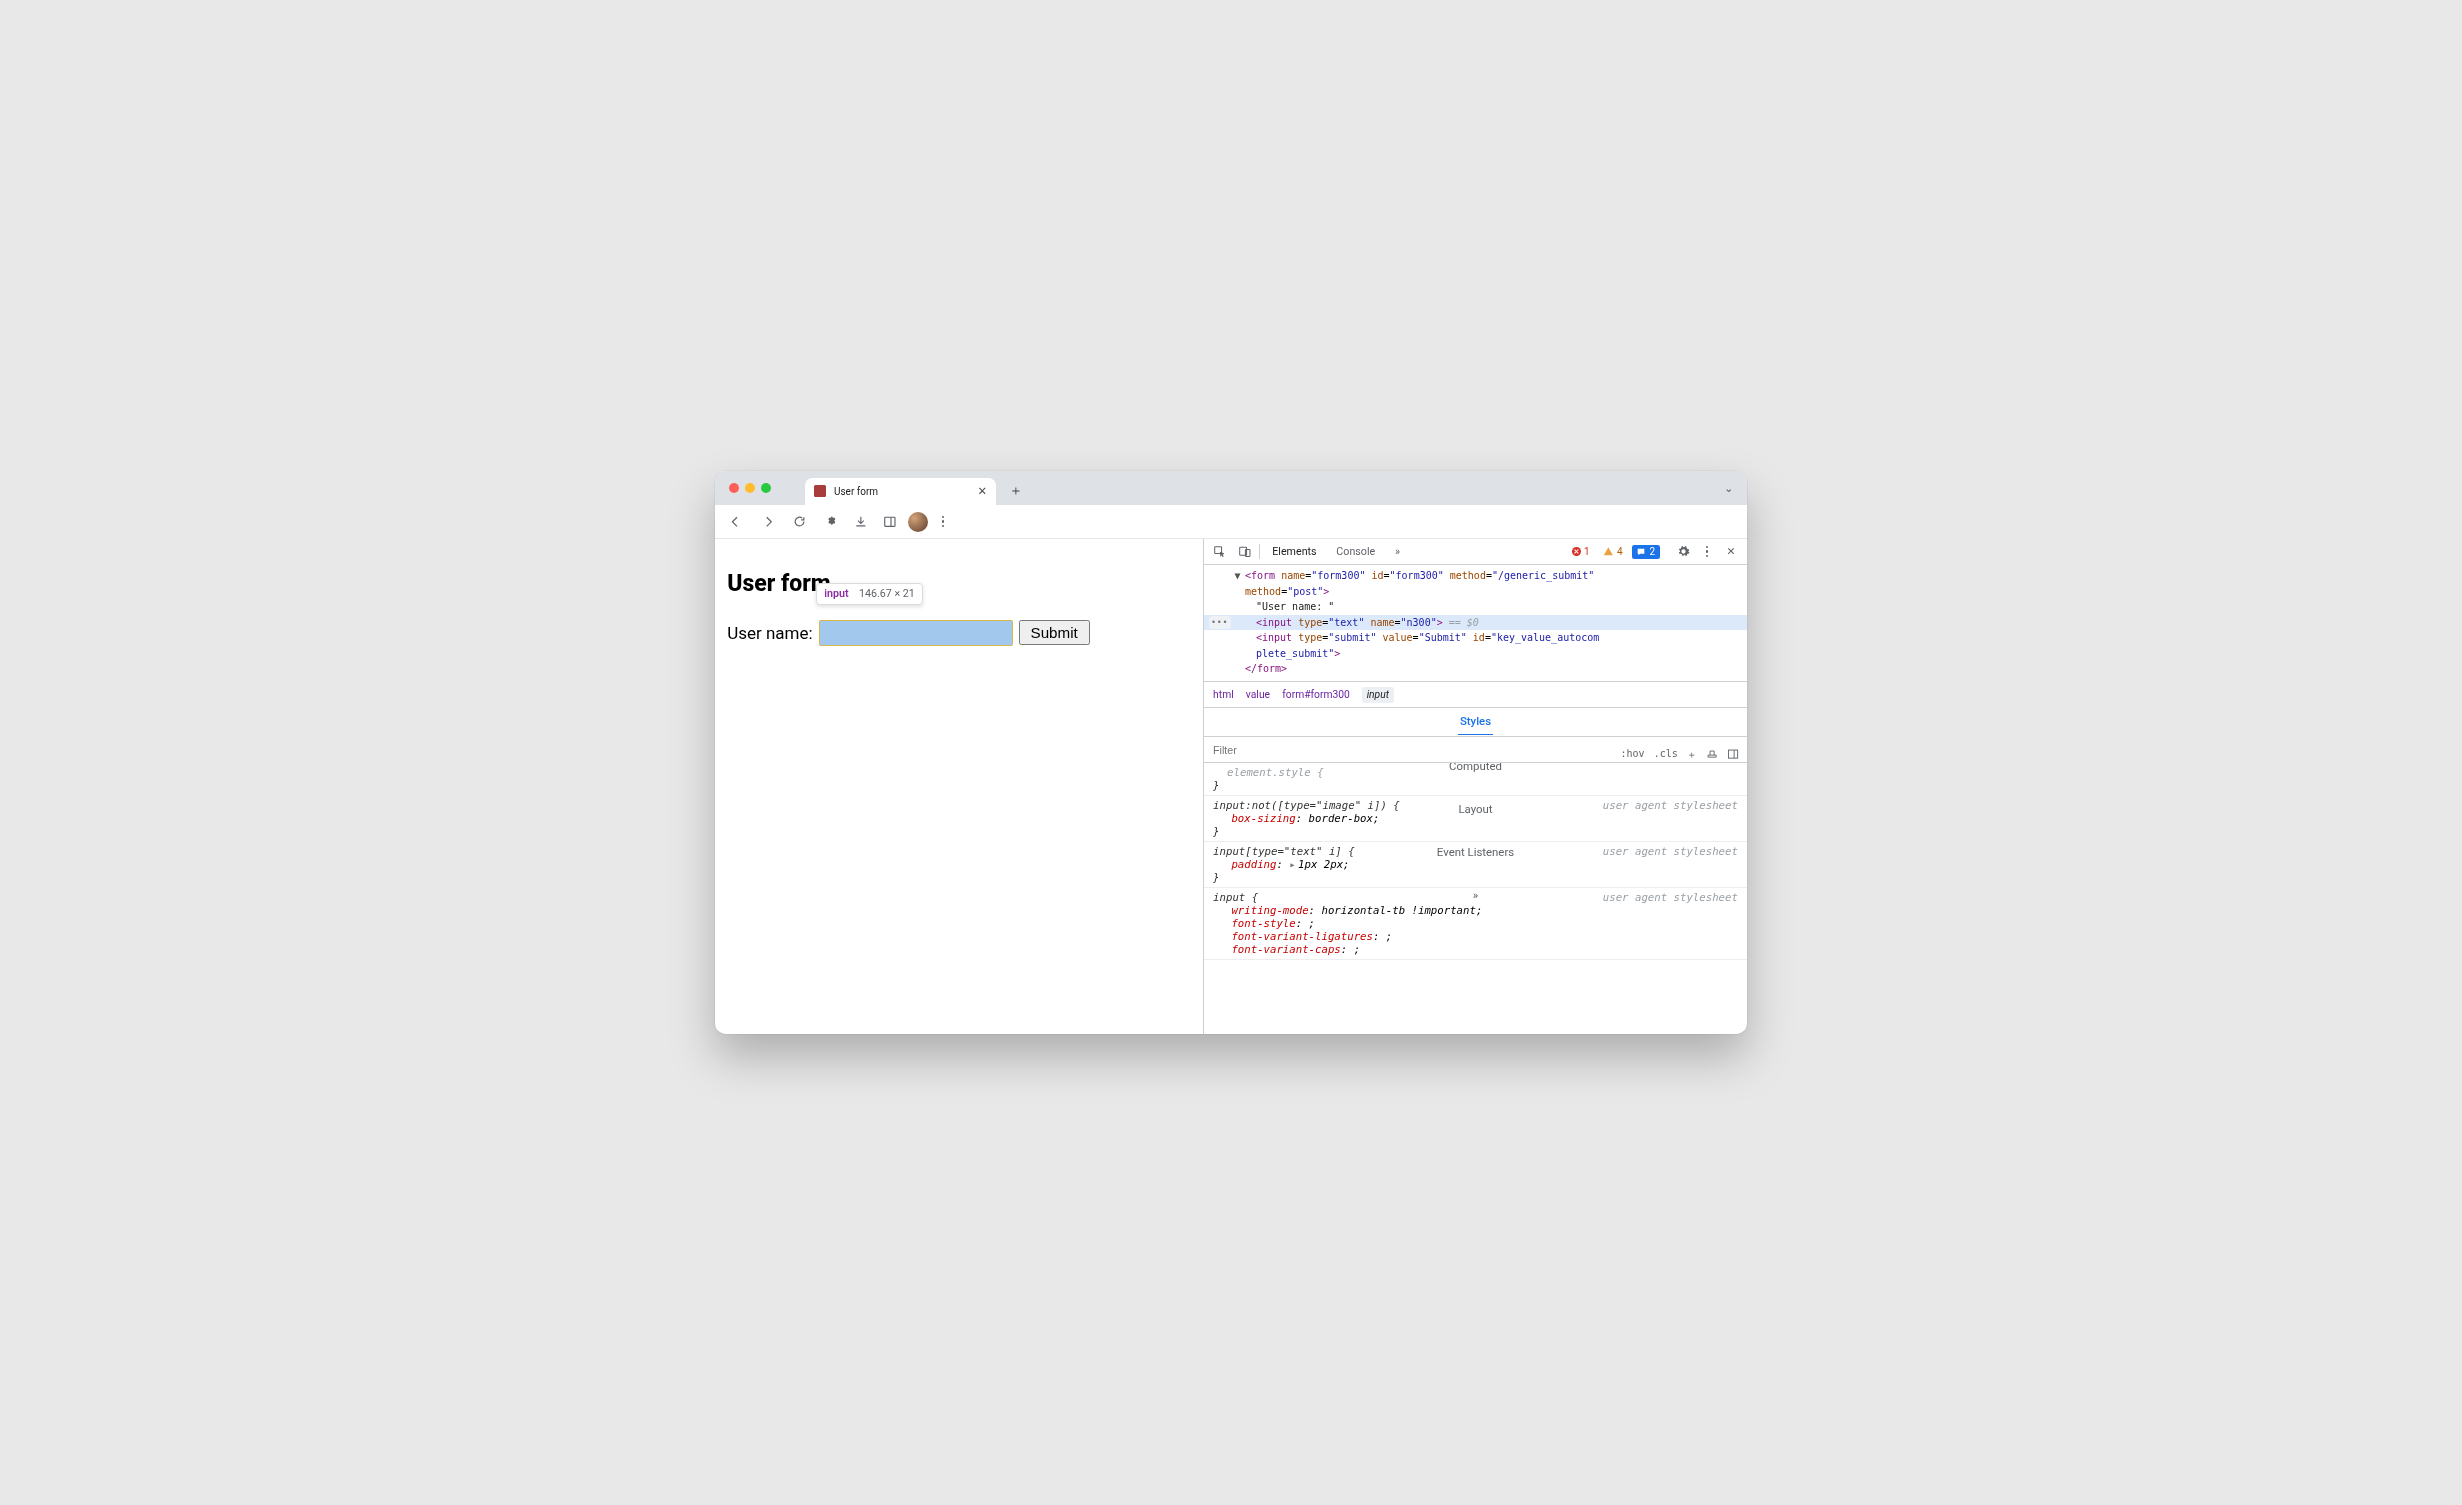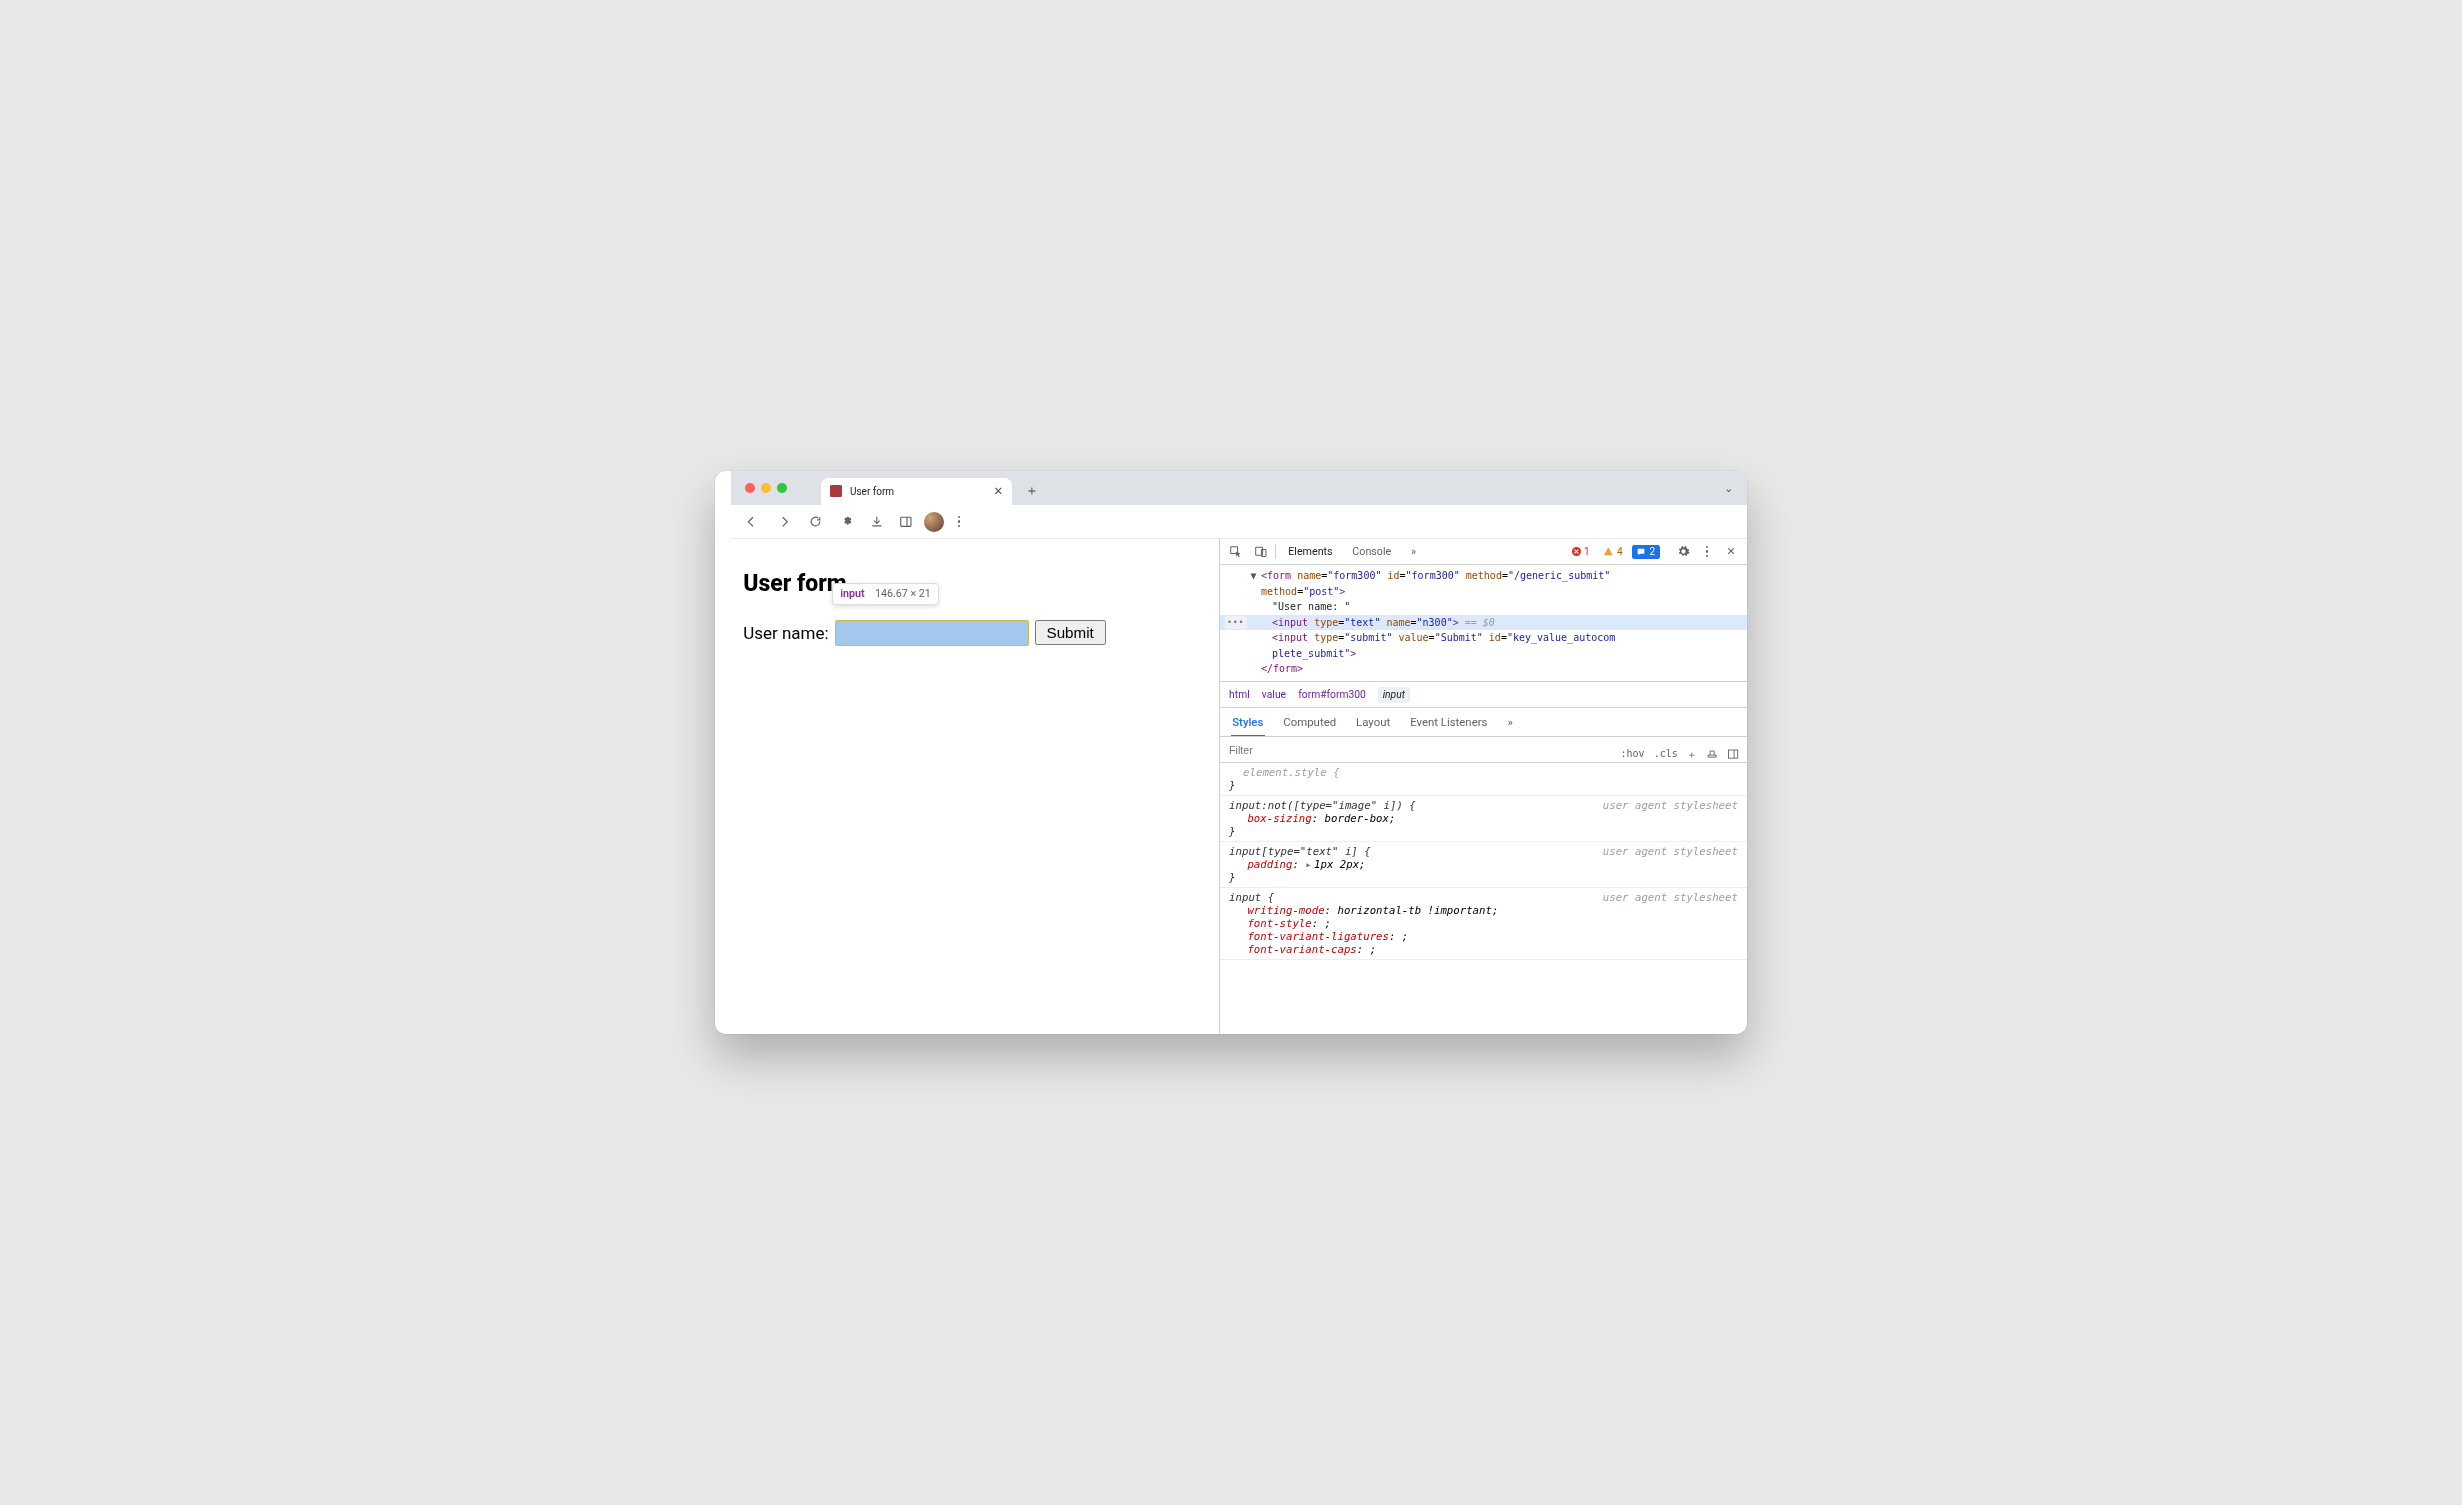--- a/index.html
+++ b/index.html
@@ -11,21 +11,20 @@
     align-items: center;
     min-height: 100vh;
     padding: 30.5px;
   }
   .browser-window {
     width: 1032px;
     background: #fff;
     border-radius: 10.7px;
     box-shadow: 0 23px 46px rgba(0,0,0,0.25), 0 0 0 0.8px rgba(0,0,0,0.05);
     overflow: hidden;
-    padding-left: 16px;
   }
   
   .tab-strip {
     background: #dee1e6;
     height: 34px;
     display: flex;
     align-items: flex-end;
     padding: 0 6.1px;
     position: relative;
   }
@@ -194,20 +193,21 @@
     gap: 12.2px;
   }
   .crumbs span { color: #6b24a3; }
   .crumbs span.sel { background: #eceff4; color: #202124; padding: 1.5px 4.6px; border-radius: 2.3px; }
 
   
   .sub-tabs {
     display: flex; gap: 17px; align-items: center; font-size: 11.4px;
     color: #5f6368; padding: 0 10.7px; height: 29px;
     border-bottom: 0.8px solid #d0d0d0;
+    flex-direction: column;
   }
   .sub-tabs .st { padding: 6.1px 1.5px; }
   .sub-tabs .st.active { color: #1a73e8; border-bottom: 1.5px solid #1a73e8; font-weight: 500; }
 
   .filter-row {
     display: flex; align-items: flex-end;
     border-bottom: 0.8px solid #d0d0d0;
     height: 26px; padding-right: 7.6px;
   }
   .filter-row input {

